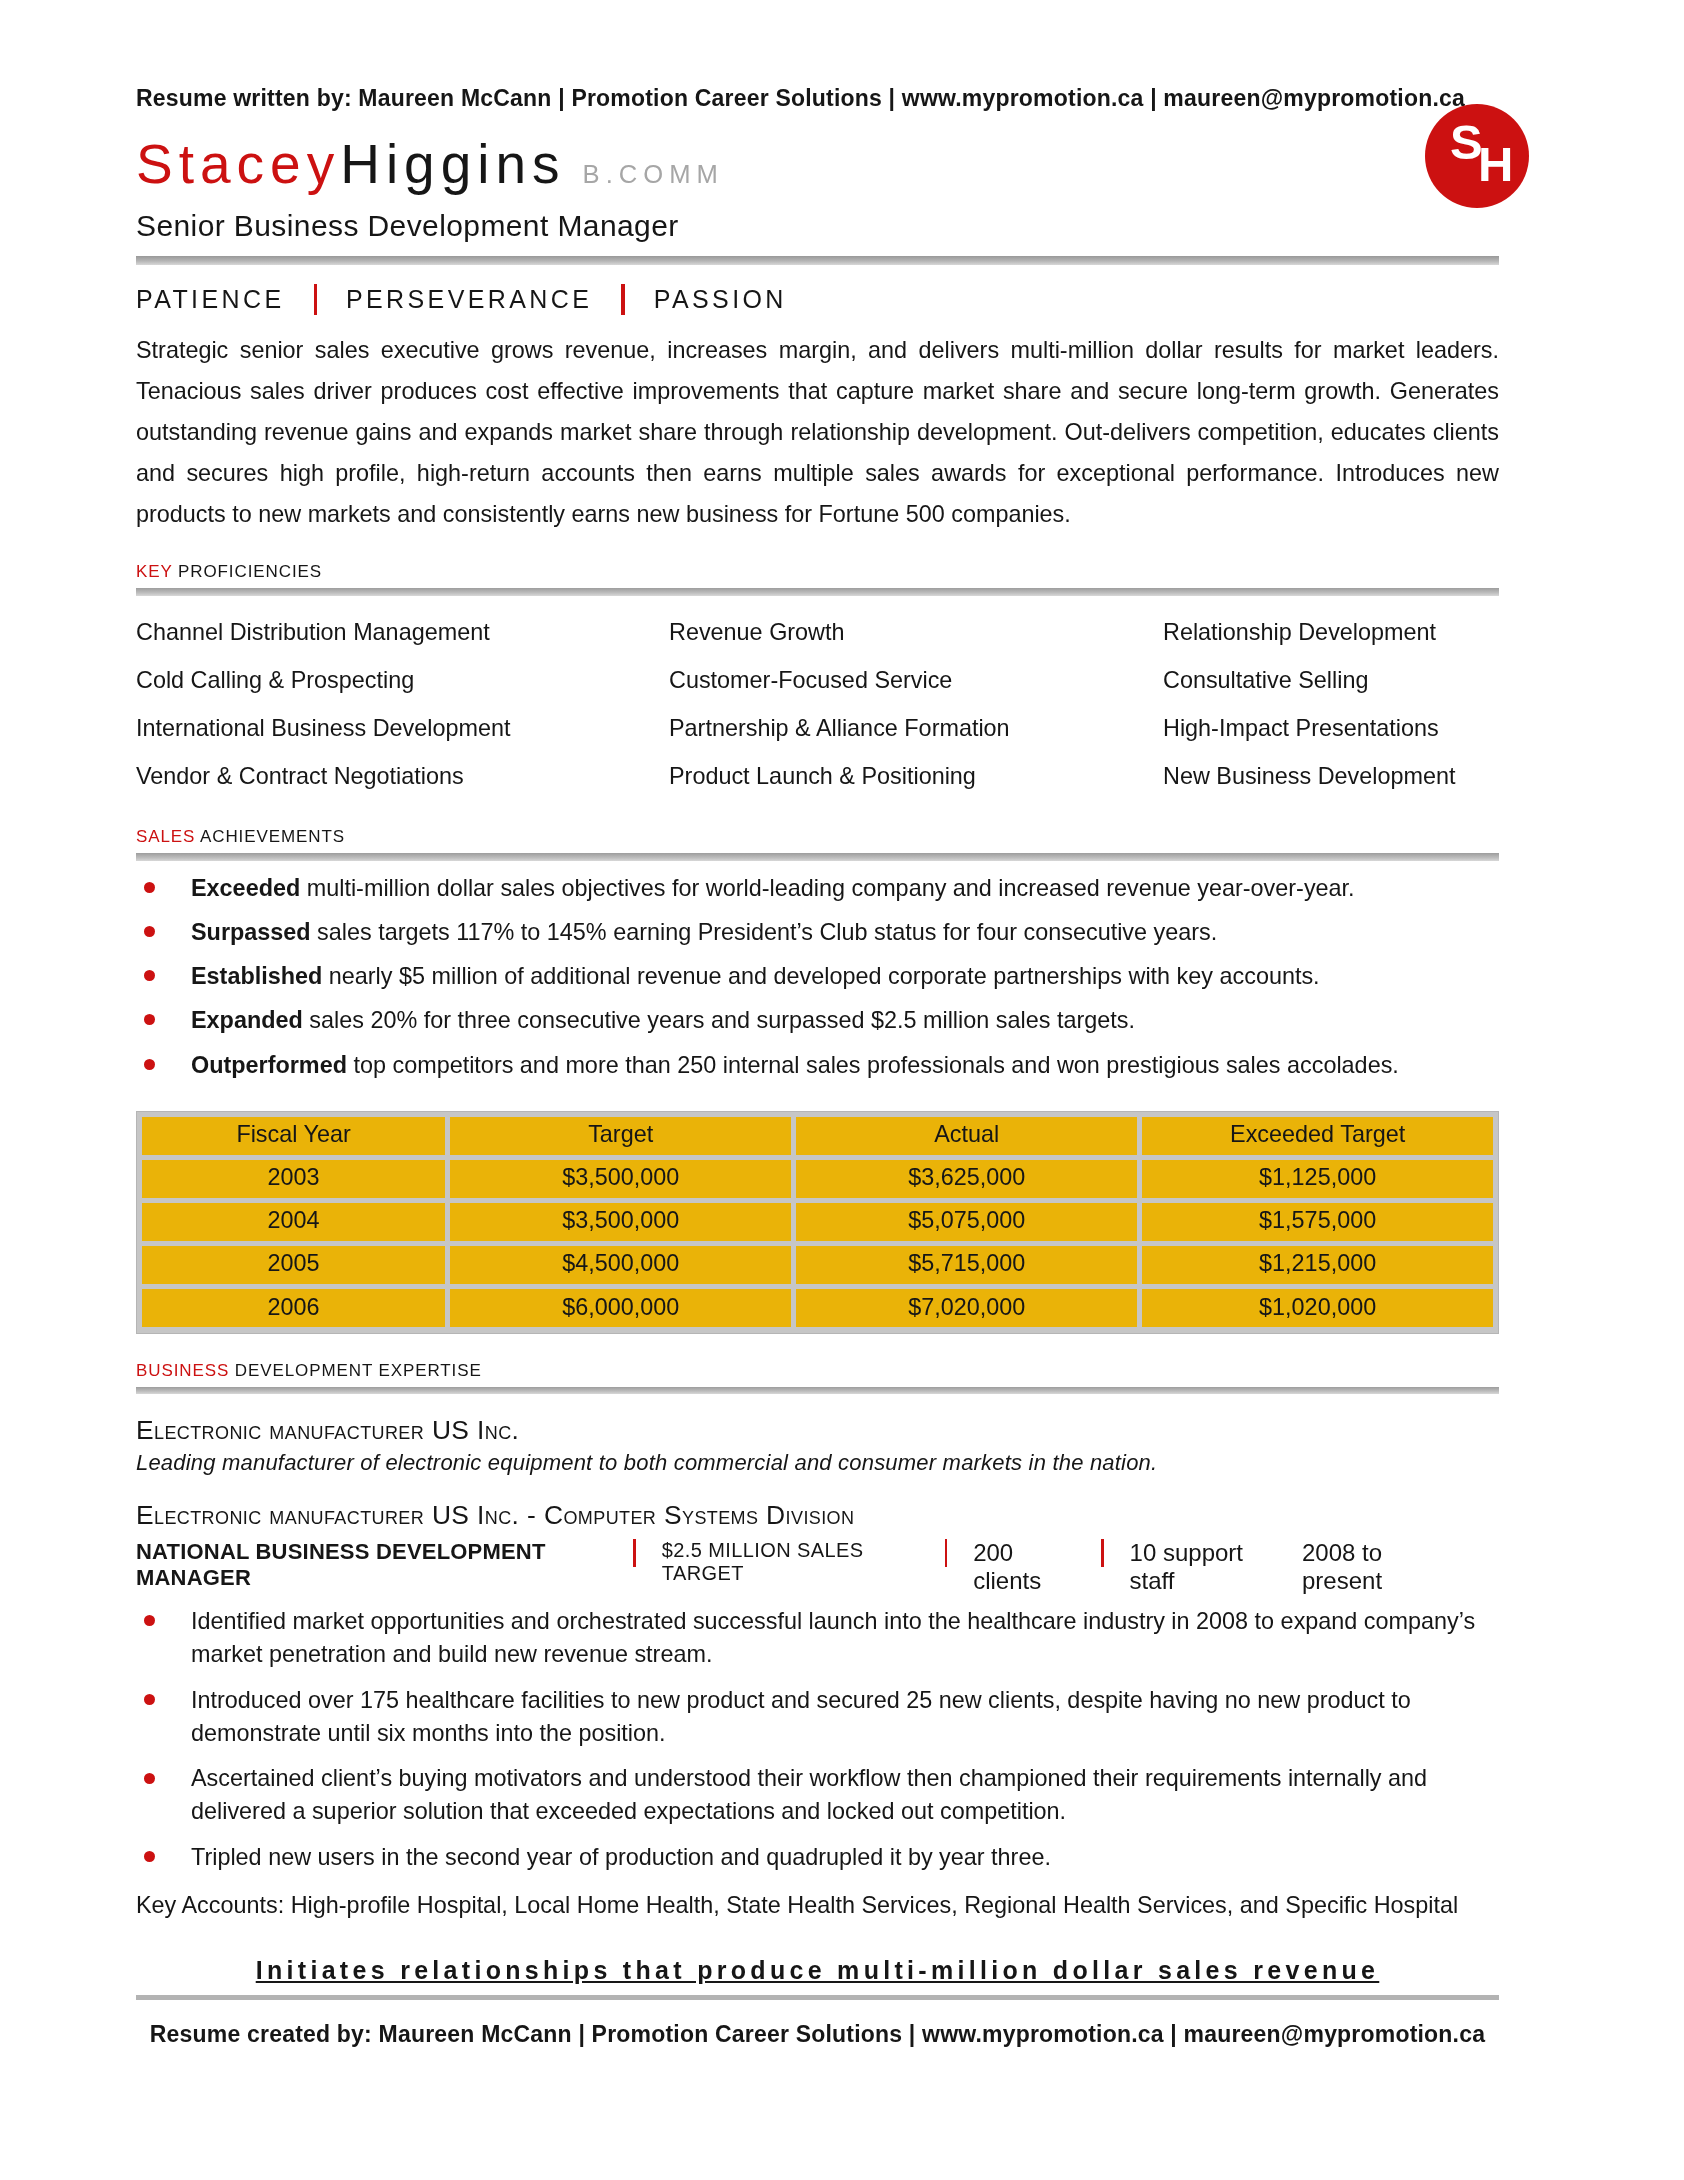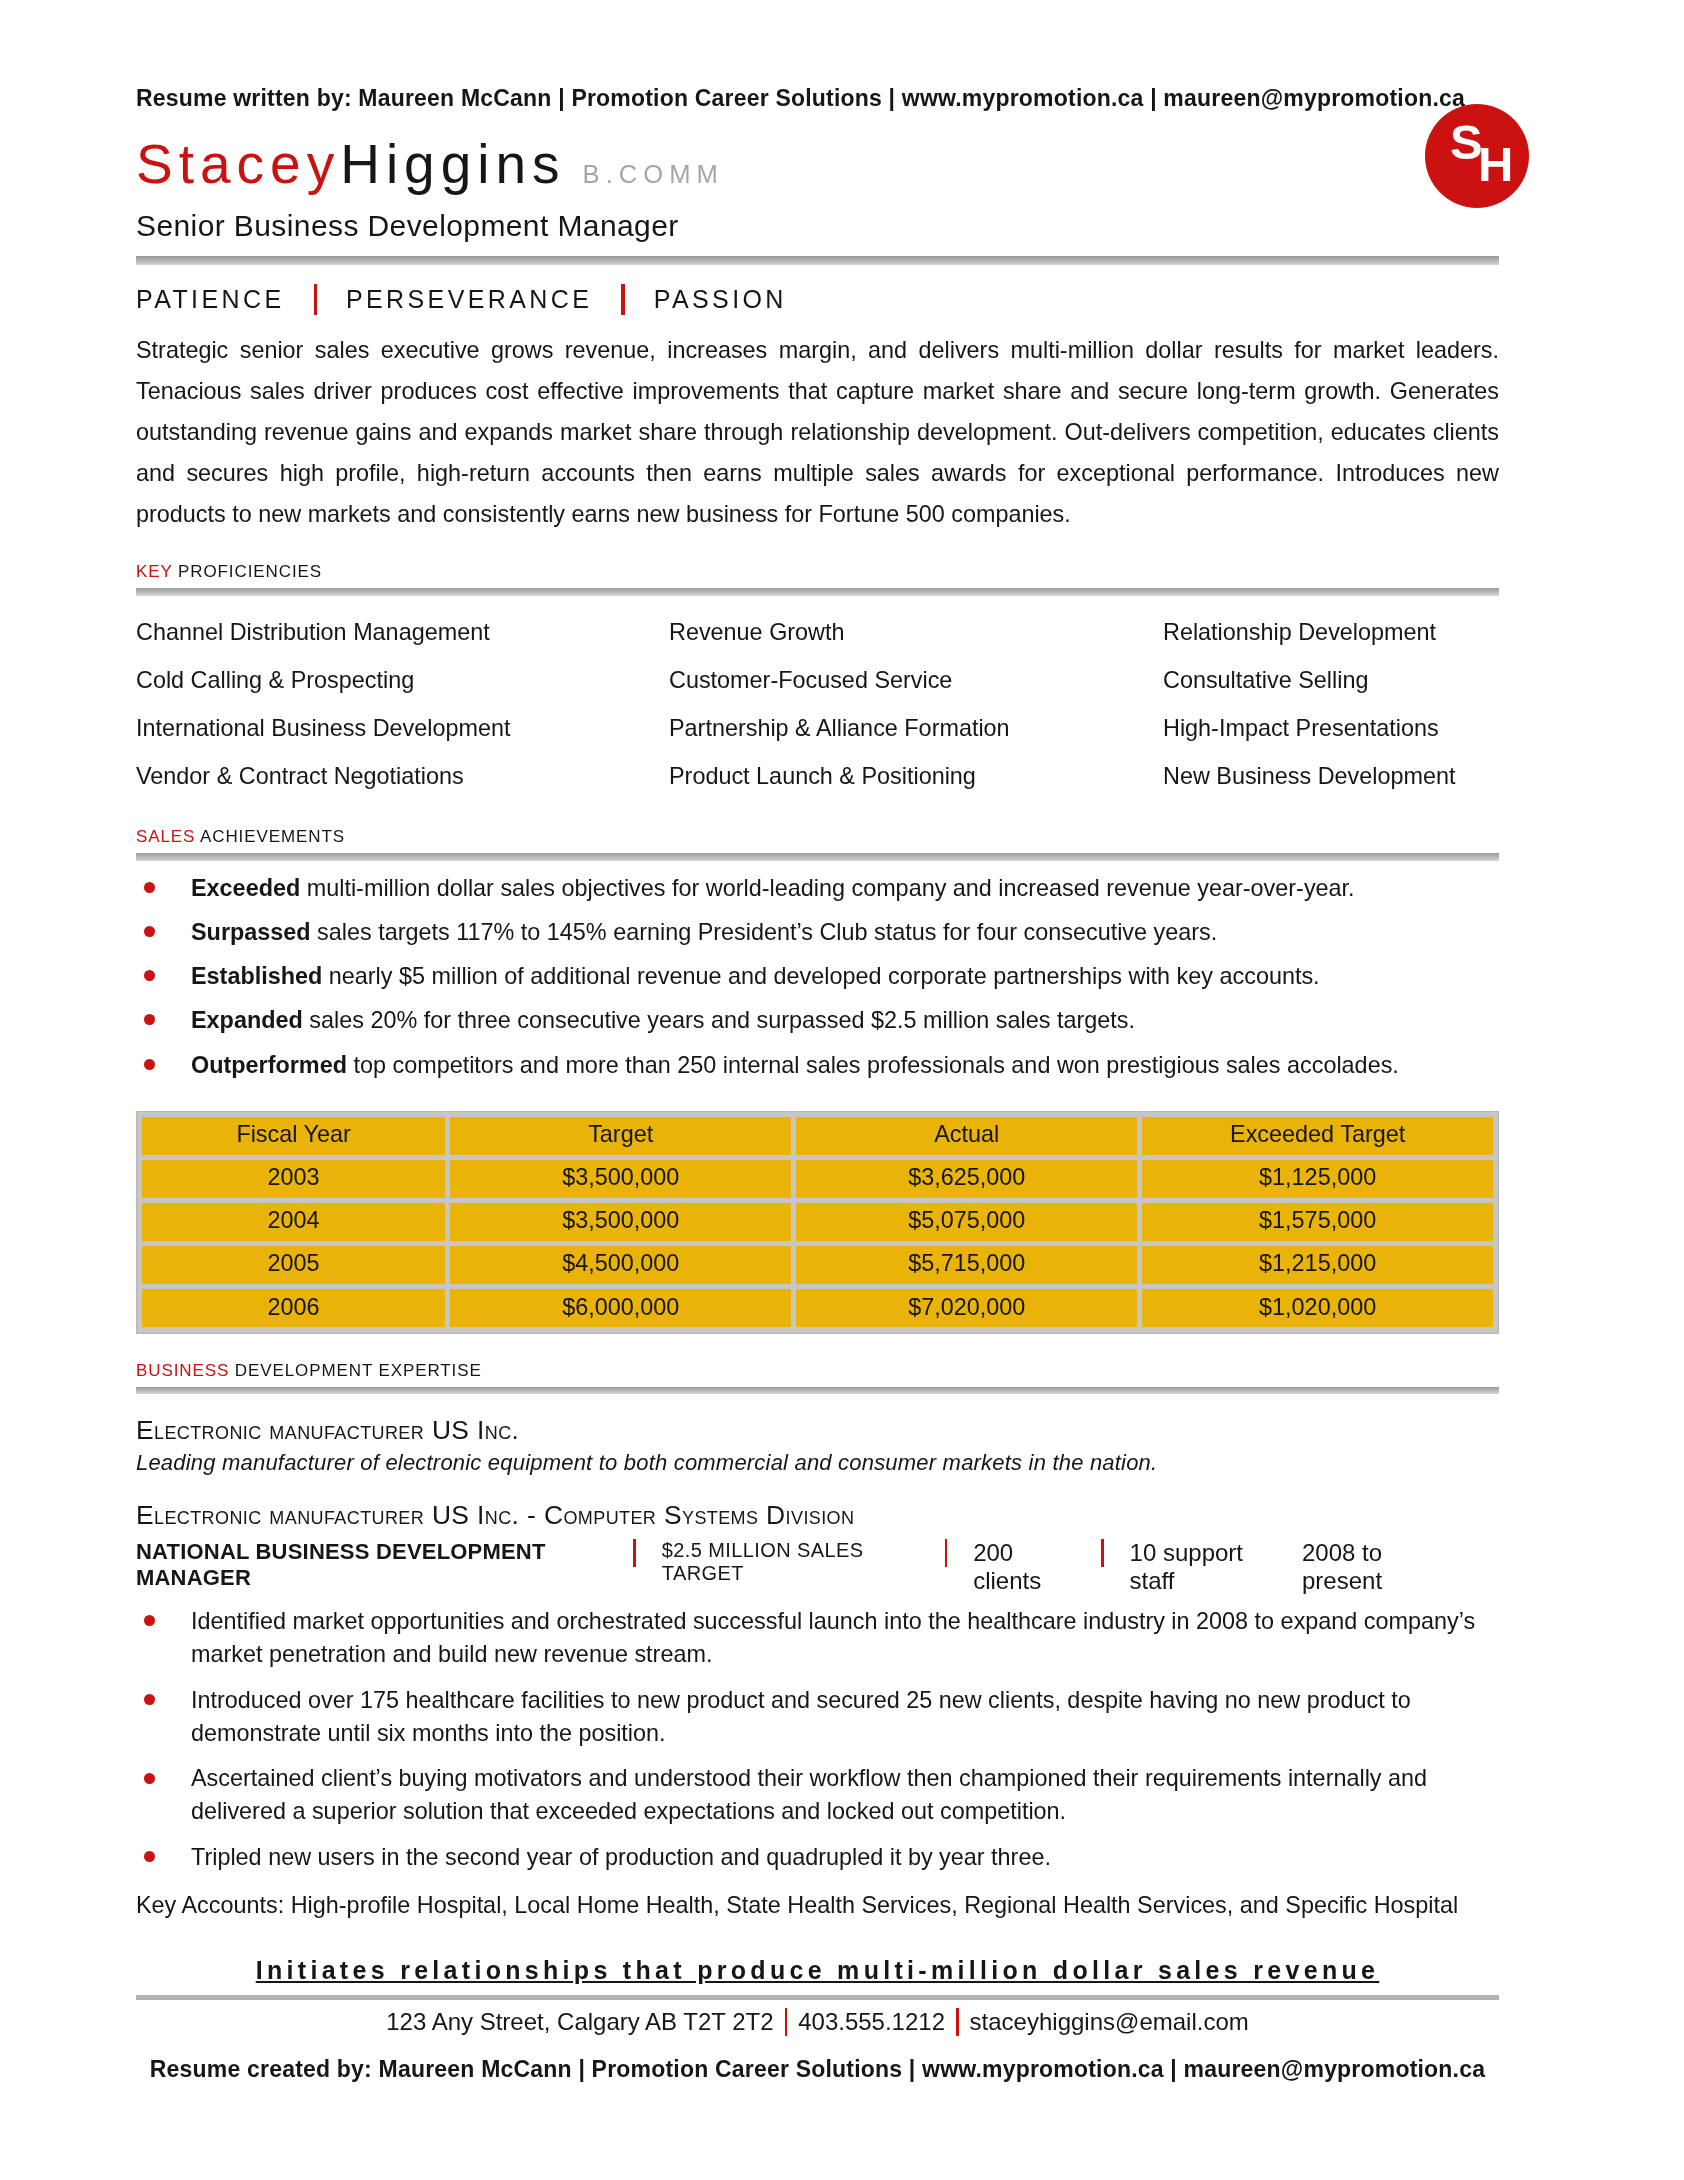--- a/index.html
+++ b/index.html
@@ -167,24 +167,17 @@
     <div class="bullet2">Ascertained client’s buying motivators and understood their workflow then championed their requirements internally and delivered a superior solution that exceeded expectations and locked out competition.</div>
     <div class="bullet2">Tripled new users in the second year of production and quadrupled it by year three.</div>
   </div>
 
   <div class="key-accounts">Key Accounts: High-profile Hospital, Local Home Health, State Health Services, Regional Health Services, and Specific Hospital</div>
 
   <div class="value-statement">Initiates relationships that produce multi-million dollar sales revenue</div>
 
   <div class="rule-thin"></div>
 
-  <div class="contact">
-    <span>123 Any Street, Calgary AB T2T 2T2</span>
-    <span class="vbar-sm"></span>
-    <span>403.555.1212</span>
-    <span class="vbar-sm"></span>
-    <span>staceyhiggins@email.com</span>
-  </div>
 
   <div class="credit-bottom">Resume created by: Maureen McCann | Promotion Career Solutions | www.mypromotion.ca | maureen@mypromotion.ca</div>
 
 </div>
 
 
 </body></html>

